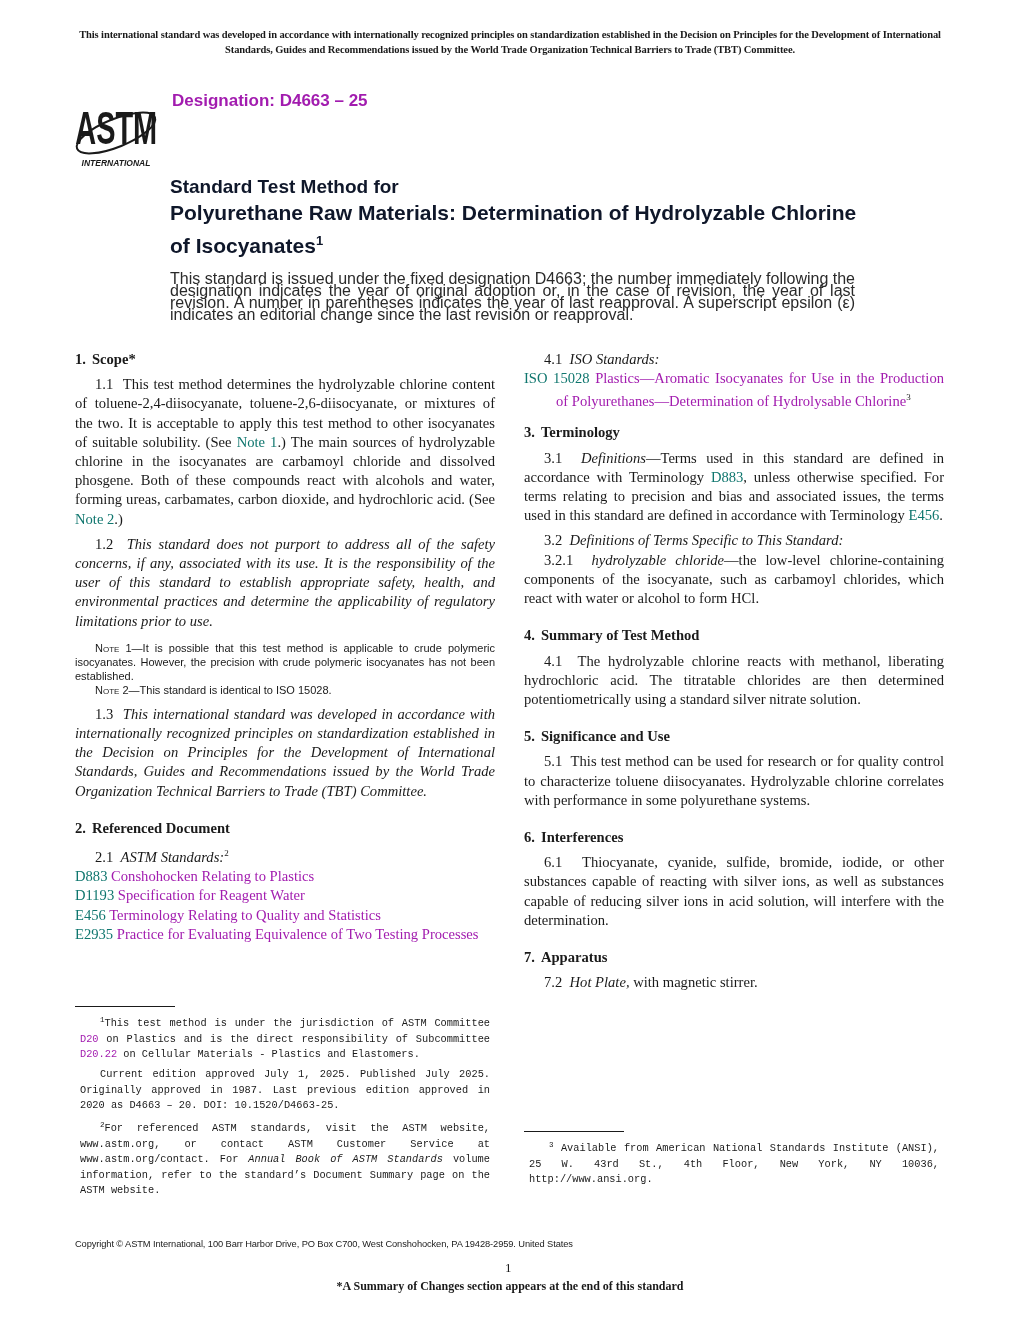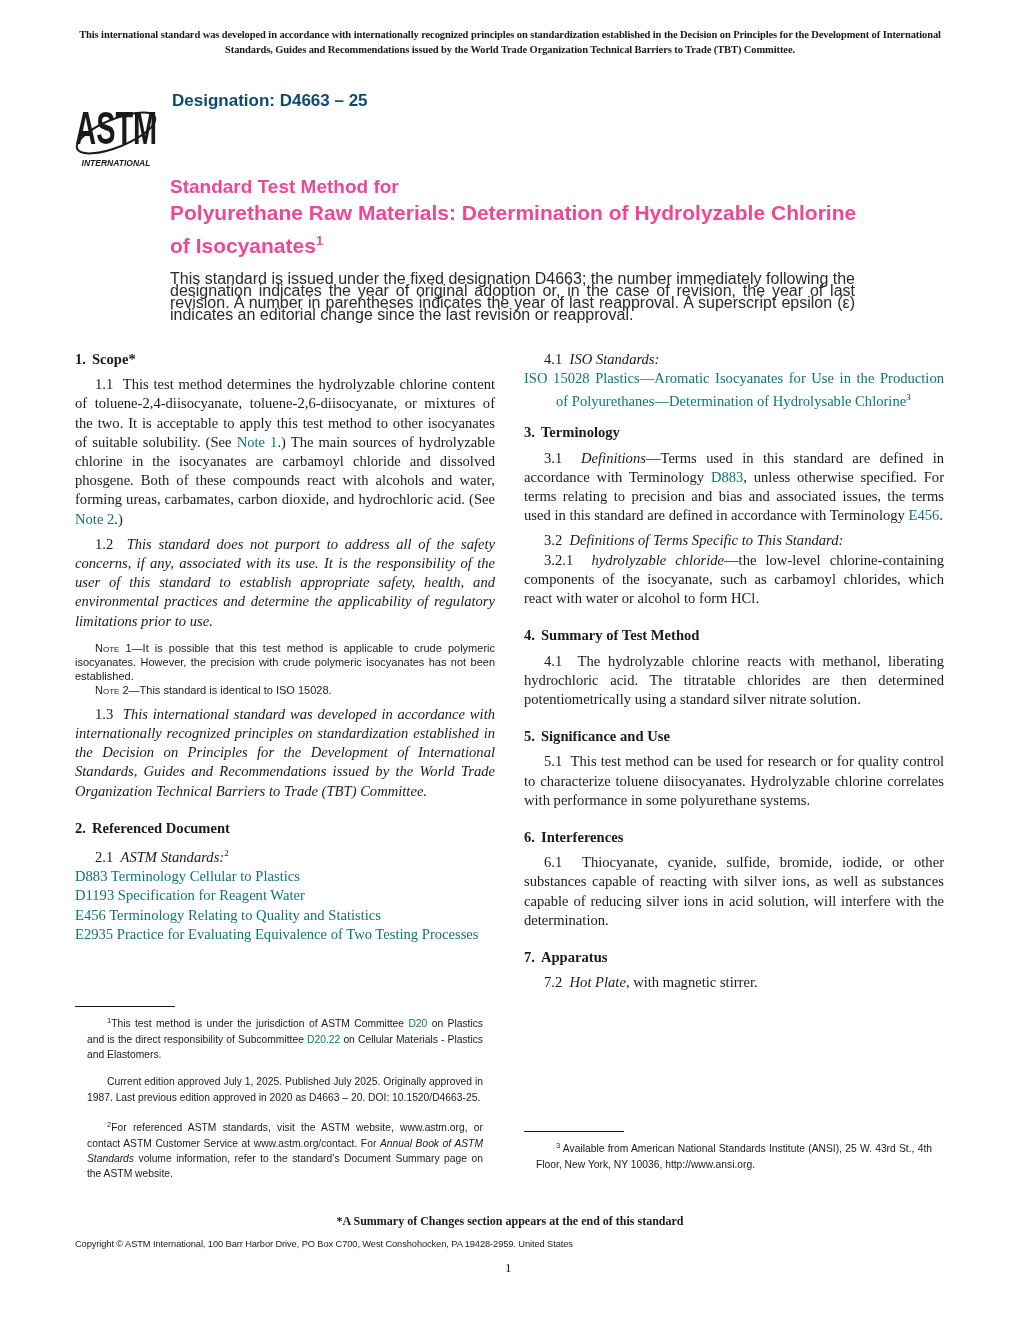--- a/index.html
+++ b/index.html
@@ -1,28 +1,28 @@
 <!DOCTYPE html>
 <html><head>
 <meta charset="utf-8">
 <style>
   html, body { margin: 0; padding: 0; background: #ffffff; }
   body { width: 1020px; height: 1320px; position: relative; overflow: hidden; color: #1a1a1a; }
   .red { color: #0f766e; }
-  .blue { color: #0f766e; }
+  .blue { color: #a21caf; }
 
   #top-notice { position: absolute; left: 70px; top: 27px; width: 880px; text-align: center;
     font-family: "Liberation Serif", serif; font-size: 10.5px; line-height: 15px; font-weight: bold; letter-spacing: -0.1px; }
 
   #logo { position: absolute; left: 72px; top: 76px; width: 90px; height: 70px; margin-top: 23px; }
   #designation { position: absolute; left: 172px; top: 91px; font-family: "Liberation Sans", sans-serif;
-    font-size: 17px; font-weight: bold; color: #0c4a6e; }
+    font-size: 17px; font-weight: bold; color: #a21caf; }
 
   #title-block { position: absolute; left: 170px; top: 175px; width: 700px;
-    font-family: "Liberation Sans", sans-serif; font-weight: bold; color: #ec4899; }
+    font-family: "Liberation Sans", sans-serif; font-weight: bold; color: #0f172a; }
   #title-line1 { font-size: 19px; line-height: 24px; }
   #title-line2 { font-size: 21px; line-height: 28px; }
   #title-line2 sup { font-size: 13px; }
 
   #issuance { position: absolute; left: 170px; top: 273px; width: 685px;
     font-family: "Liberation Sans", sans-serif; font-size: 16px; line-height: 12px; text-align: justify; color: #2a2a2a; }
 
   .col { position: absolute; font-family: "Liberation Serif", serif; font-size: 14.6px; line-height: 19.2px; color: #1a1a1a; }
   #col-left { left: 75px; top: 350px; width: 420px; }
   #col-right { left: 524px; top: 350px; width: 420px; }
@@ -30,27 +30,27 @@
   .heading { font-weight: bold; font-size: 14.6px; margin: 0 0 6px 0; }
   .heading .num { margin-right: 6px; }
   .para { text-align: justify; text-indent: 20px; margin: 0 0 6px 0; }
   .it { font-style: italic; }
   .note { font-family: "Liberation Sans", sans-serif; font-size: 11px; line-height: 14px; text-align: justify; text-indent: 20px; margin: 0; }
   .note .sc { font-variant: small-caps; }
   .ref { margin: 0; padding-left: 32px; text-indent: -32px; }
   .section-gap { height: 12px; }
 
   .footnote-rule { width: 100px; border-top: 1px solid #1a1a1a; margin: 0; }
-  .footnote { font-family: Liberation Sans, sans-serif; font-size: 10.3px; line-height: 15.3px; text-align: justify; text-indent: 20px; margin: 12px; color: #1a1a1a; }
+  .footnote { font-family: Liberation Mono, monospace; font-size: 10.3px; line-height: 15.3px; text-align: justify; text-indent: 20px; margin: 5px; color: #1a1a1a; }
   .footnote sup { font-size: 7.5px; }
 
   #fn-left { position: absolute; left: 75px; top: 1006px; width: 420px; }
   #fn-right { position: absolute; left: 524px; top: 1131px; width: 420px; }
 
-  #summary-changes { position: absolute; left: 0; top: 1214px; width: 1020px; text-align: center;
+  #summary-changes { position: absolute; left: 0; top: 1279px; width: 1020px; text-align: center;
     font-family: "Liberation Serif", serif; font-weight: bold; font-size: 12px; }
   #copyright { position: absolute; left: 75px; top: 1239px; font-family: "Liberation Sans", sans-serif; font-size: 9.3px; color: #1a1a1a; letter-spacing: -0.1px; }
   #page-number { position: absolute; left: 505px; top: 1260px; font-family: "Liberation Serif", serif; font-size: 13px; }
 </style>
 </head>
 <body>
 
 <div id="top-notice">This international standard was developed in accordance with internationally recognized principles on standardization established in the Decision on Principles for the Development of International Standards, Guides and Recommendations issued by the World Trade Organization Technical Barriers to Trade (TBT) Committee.</div>
 
 <div id="logo">
@@ -75,21 +75,21 @@
   <p class="para"><span>1.1</span>&nbsp;&nbsp;<span>This test method determines the hydrolyzable chlorine content of toluene-2,4-diisocyanate, toluene-2,6-diisocyanate, or mixtures of the two. It is acceptable to apply this test method to other isocyanates of suitable solubility. (See </span><span class="red">Note 1</span><span>.) The main sources of hydrolyzable chlorine in the isocyanates are carbamoyl chloride and dissolved phosgene. Both of these compounds react with alcohols and water, forming ureas, carbamates, carbon dioxide, and hydrochloric acid. (See </span><span class="red">Note 2</span><span>.)</span></p>
   <p class="para"><span>1.2</span>&nbsp;&nbsp;<span class="it">This standard does not purport to address all of the safety concerns, if any, associated with its use. It is the responsibility of the user of this standard to establish appropriate safety, health, and environmental practices and determine the applicability of regulatory limitations prior to use.</span></p>
   <p class="note" style="margin-top:10px;"><span class="sc">Note 1</span><span>—It is possible that this test method is applicable to crude polymeric isocyanates. However, the precision with crude polymeric isocyanates has not been established.</span></p>
   <p class="note" style="margin-bottom:8px;"><span class="sc">Note 2</span><span>—This standard is identical to ISO 15028.</span></p>
   <p class="para"><span>1.3</span>&nbsp;&nbsp;<span class="it">This international standard was developed in accordance with internationally recognized principles on standardization established in the Decision on Principles for the Development of International Standards, Guides and Recommendations issued by the World Trade Organization Technical Barriers to Trade (TBT) Committee.</span></p>
   <div class="section-gap"></div>
 
   <div class="heading"><span class="num">2.</span><span>Referenced Document</span></div>
   <p class="para" style="margin-bottom:0;"><span>2.1</span>&nbsp;&nbsp;<span class="it">ASTM Standards:</span><sup style="font-size:9px;">2</sup></p>
   <div id="astm-refs">
-    <p class="ref"><span class="red">D883</span> <span class="blue">Terminology Cellular to Plastics</span></p>
+    <p class="ref"><span class="red">D883</span> <span class="blue">Conshohocken Relating to Plastics</span></p>
     <p class="ref"><span class="red">D1193</span> <span class="blue">Specification for Reagent Water</span></p>
     <p class="ref"><span class="red">E456</span> <span class="blue">Terminology Relating to Quality and Statistics</span></p>
     <p class="ref"><span class="red">E2935</span> <span class="blue">Practice for Evaluating Equivalence of Two Testing Processes</span></p>
   </div>
 </div>
 
 <div id="fn-left">
   <div class="footnote-rule"></div>
   <p class="footnote" style="margin-top:6px;"><sup>1</sup><span>This test method is under the jurisdiction of ASTM Committee </span><span class="blue">D20</span><span> on Plastics and is the direct responsibility of Subcommittee </span><span class="blue">D20.22</span><span> on Cellular Materials - Plastics and Elastomers.</span></p>
   <p class="footnote">Current edition approved July 1, 2025. Published July 2025. Originally approved in 1987. Last previous edition approved in 2020 as D4663 – 20. DOI: 10.1520/D4663-25.</p>

